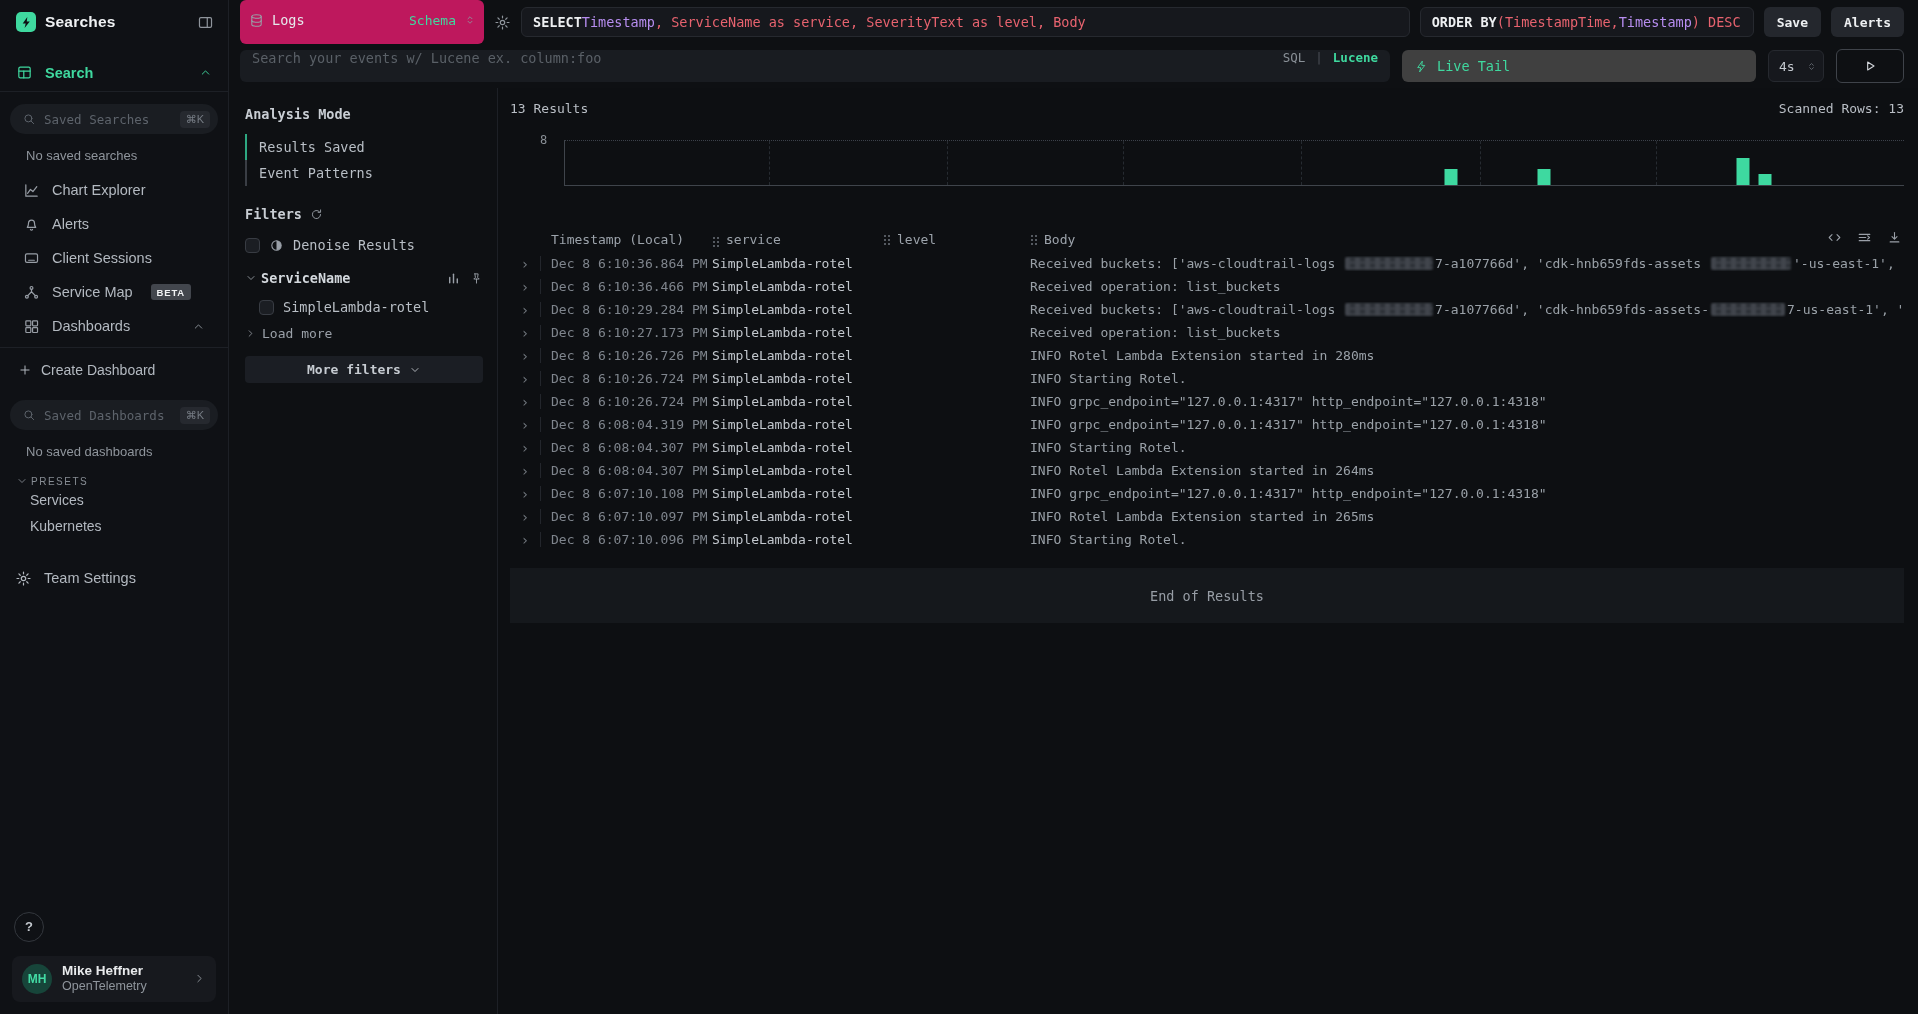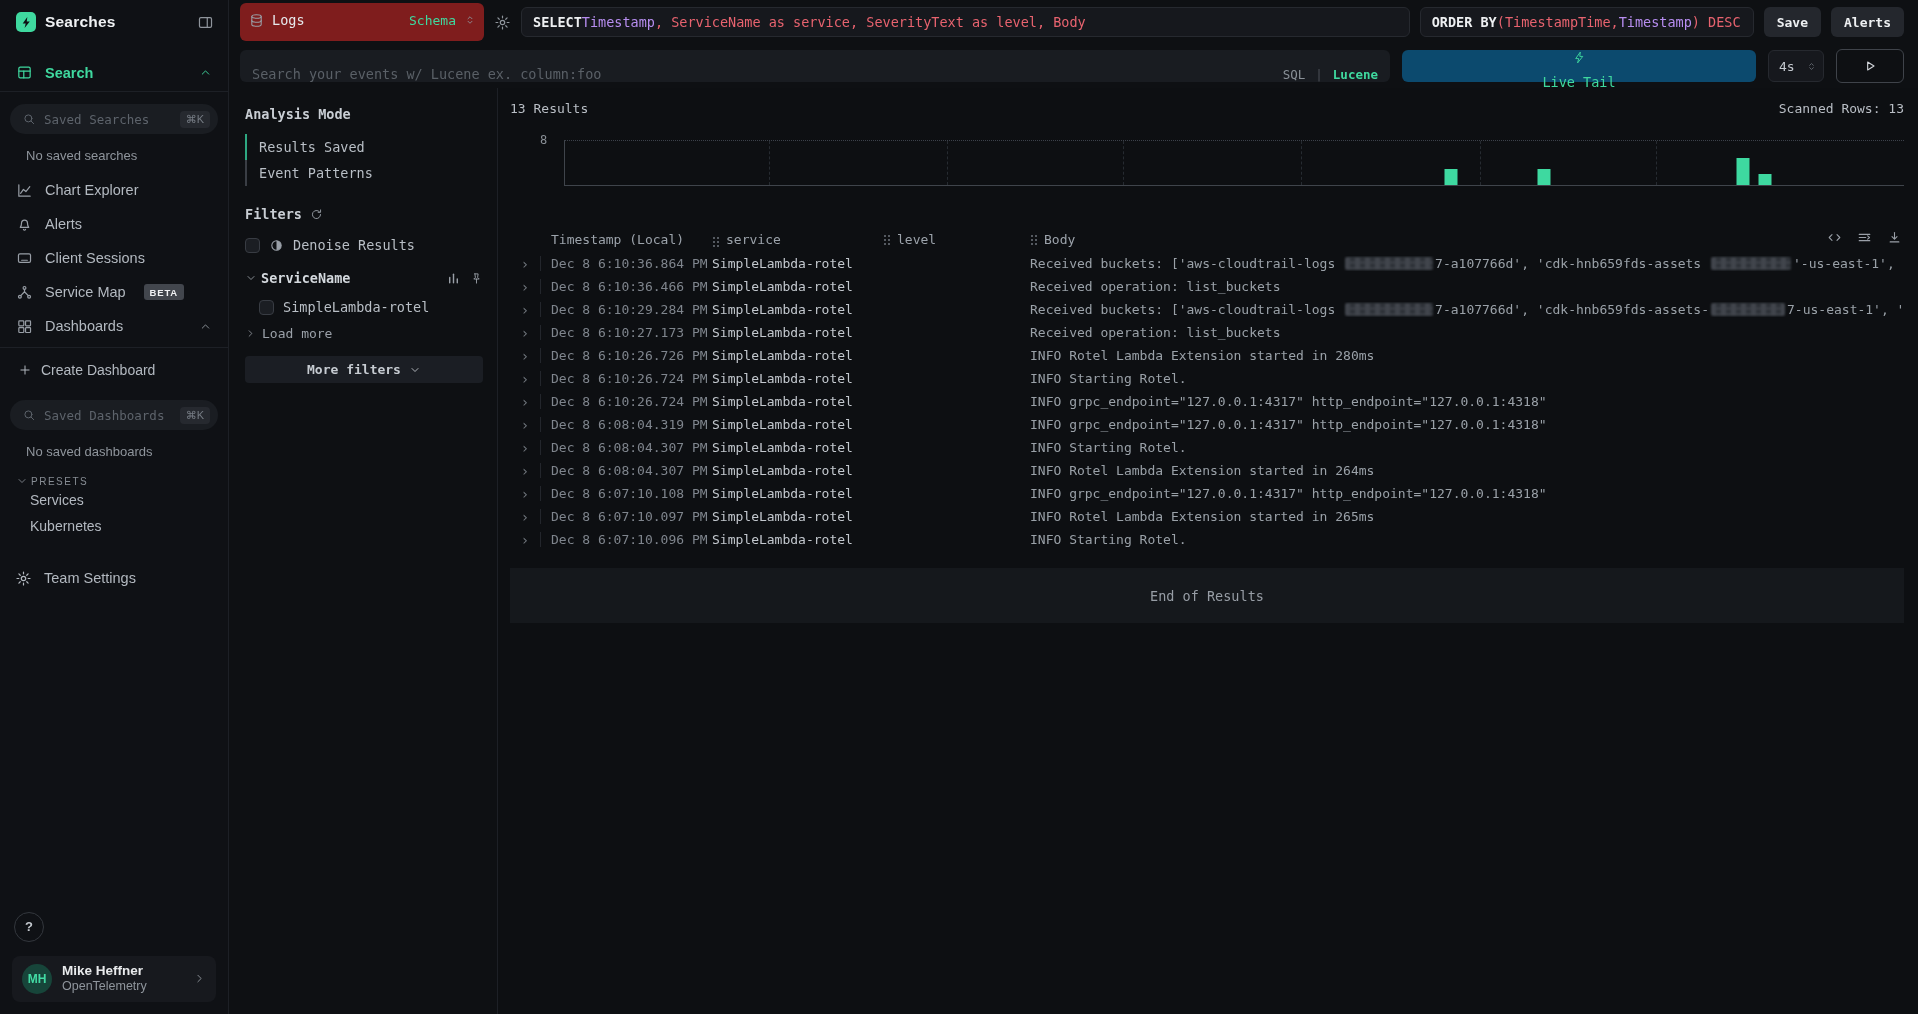--- a/index.html
+++ b/index.html
@@ -17,63 +17,63 @@
   .logo-spacer { flex:1; }
   .collapse-btn { color:#8f959c; cursor:pointer; }
   .side-search-item { margin-top:10px; height:38px; display:flex; align-items:center; gap:12px; padding:0 16px; color:#3fd99f; font-weight:bold; font-size:14.5px; border-bottom:1px solid #1d2026; }
   .side-search-item .chev-end { margin-left:auto; color:#3fd99f; }
   .pill-search { margin:12px 10px 0 10px; height:30px; background:#1a1d22; border-radius:15px; display:flex; align-items:center; gap:8px; padding:0 8px 0 12px; color:#5d636b; }
   .pill-search input { flex:1; min-width:0; background:transparent; border:none; outline:none; color:#9aa0a8; font-family:"DejaVu Sans Mono","Liberation Mono",monospace; font-size:12.5px; }
   .pill-search input::placeholder { color:#5d636b; }
   .kbd-badge { background:#26292f; color:#767c84; border-radius:4px; font-size:11px; padding:2px 6px; font-family:"Liberation Sans",sans-serif; }
   .empty-note { margin:14px 0 0 26px; font-size:13px; color:#8f959c; }
   .nav-list { margin-top:10px; }
-  .nav-item { height:34px; display:flex; align-items:center; gap:12px; padding:0 16px; color:#b3b9c0; font-size:14.5px; cursor:pointer; }
+  .nav-item { height:34px; display:flex; align-items:center; gap:12px; padding:0 23px; color:#b3b9c0; font-size:14.5px; cursor:pointer; }
   .nav-item .nicon { color:#989ea6; }
   .beta-badge { background:#42464d; color:#f0f2f4; font-size:9.5px; font-weight:bold; letter-spacing:.8px; border-radius:3px; padding:2.5px 6px; margin-left:6px; }
   .nav-chev-end { margin-left:auto; color:#8f959c; }
   .side-divider { border-bottom:1px solid #1d2026; margin-top:4px; }
   .create-dash { height:36px; display:flex; align-items:center; gap:9px; padding:0 18px; color:#b3b9c0; font-size:14px; margin-top:4px; cursor:pointer; }
   .presets-row { margin:16px 0 0 16px; display:flex; align-items:center; gap:3px; color:#878d94; font-size:10px; letter-spacing:1.5px; }
   .preset-item { padding:5px 0 5px 30px; font-size:14px; color:#b3b9c0; cursor:pointer; }
   .team-settings { margin-top:22px; height:34px; display:flex; align-items:center; gap:12px; padding:0 15px; color:#b3b9c0; font-size:14.5px; cursor:pointer; }
   .side-bottom { margin-top:auto; padding:12px 12px 12px 12px; }
   .help-circle { width:30px; height:30px; border:1px solid #33373d; border-radius:50%; display:flex; align-items:center; justify-content:center; color:#c3c8ce; font-weight:bold; font-size:13px; margin:0 0 14px 2px; cursor:pointer; }
   .user-card { background:#17191e; border-radius:8px; padding:7px 10px; display:flex; align-items:center; gap:10px; cursor:pointer; }
   .avatar { width:30px; height:30px; border-radius:50%; background:#17453a; color:#43dba4; font-size:12px; font-weight:bold; display:flex; align-items:center; justify-content:center; }
   .user-name { font-size:13.5px; font-weight:bold; color:#e8eaec; line-height:1.25; }
   .user-org { font-size:12.5px; color:#8f959c; line-height:1.25; }
   .user-chev { margin-left:auto; color:#8f959c; }
 
   
   .right { flex:1; display:flex; flex-direction:column; min-width:0; }
   .row1 { height:44px; display:flex; align-items:center; gap:10px; padding:0 14px 0 11px; }
-  .src-select { width:244px; min-width:244px; height:38px; background:#7f1d1d; border-radius:6px; display:flex; align-items:center; gap:8px; padding:0 8px 4px 9px; cursor:pointer; }
+  .src-select { width:244px; min-width:244px; height:44px; background:#be185d; border-radius:6px; display:flex; align-items:center; gap:8px; padding:0 8px 4px 9px; cursor:pointer; }
   .src-select .dbi { color:#9aa0a8; }
   .src-label { color:#e6e9ec; font-size:13.5px; }
   .src-spacer { flex:1; }
   .schema-label { color:#3fd99f; font-size:13px; }
   .sel-chevs { color:#8f959c; }
   .gear-top { color:#8f959c; cursor:pointer; }
   .code-box { height:30px; background:#16181d; border:1px solid #26292f; border-radius:6px; display:flex; align-items:center; padding:0 11px; white-space:nowrap; overflow:hidden; font-size:13.5px; }
   .sql-box { flex:1; min-width:0; }
   .order-box { width:334px; min-width:334px; }
   .kw { color:#eef0f2; font-weight:bold; }
   .tok-purple { color:#b78df0; }
   .tok-pink { color:#e8636f; }
   .top-btn { height:30px; background:#24272d; border-radius:6px; display:flex; align-items:center; padding:0 13px; color:#eef0f2; font-weight:bold; font-size:13px; cursor:pointer; }
 
   .row2 { height:44px; display:flex; align-items:center; gap:12px; padding:0 14px 0 11px; }
-  .search-main { flex:1; min-width:0; height:32px; background:#191c21; border-radius:6px; display:flex; align-items:flex-end; gap:10px; padding:0 12px; }
+  .search-main { flex:1; min-width:0; height:32px; background:#191c21; border-radius:6px; display:flex; align-items:flex-start; gap:10px; padding:0 12px; }
   .search-main input { flex:1; min-width:0; background:transparent; border:none; outline:none; color:#c8cdd3; font-family:"DejaVu Sans Mono","Liberation Mono",monospace; font-size:13.5px; }
   .search-main input::placeholder { color:#5a6067; }
   .lang-sql { color:#8a9198; font-size:12.5px; }
   .lang-sep { color:#4a4f56; font-size:12.5px; }
   .lang-lucene { color:#3fd99f; font-weight:bold; font-size:12.5px; cursor:pointer; }
-  .live-tail { width:354px; min-width:354px; height:32px; background:#0c4a6e; border-radius:6px; display:flex; align-items:center; gap:9px; padding:0 13px; color:#3fd99f; font-size:13.5px; cursor:pointer;flex-direction:column; }
+  .live-tail { width:354px; min-width:354px; height:32px; background:#404040; border-radius:6px; display:flex; align-items:center; gap:9px; padding:0 13px; color:#3fd99f; font-size:13.5px; cursor:pointer; }
   .interval { width:56px; min-width:56px; height:32px; background:#16181d; border:1px solid #26292f; border-radius:6px; display:flex; align-items:center; justify-content:space-between; padding:0 6px 0 10px; color:#c3c8ce; font-size:13px; cursor:pointer; }
   .interval .sel-chevs { color:#6e747b; }
   .play-btn { width:68px; min-width:68px; height:34px; border:1px solid #3f434a; border-radius:6px; display:flex; align-items:center; justify-content:center; color:#d0d4d9; cursor:pointer; background:#0e1013; }
 
   
   .content { flex:1; display:flex; min-height:0; }
   .filters-panel { width:269px; min-width:269px; border-right:1px solid #1d2026; padding:18px 14px 0 16px; background:#0e1013; }
   .fp-title { font-weight:bold; font-size:13.5px; color:#c9ced4; display:flex; align-items:center; gap:8px; }
   .mode-list { margin-top:12px; }
   .mode-item { padding:5px 0 5px 12px; border-left:2px solid #3a3e45; font-size:13.5px; color:#b9bfc6; cursor:pointer; }

